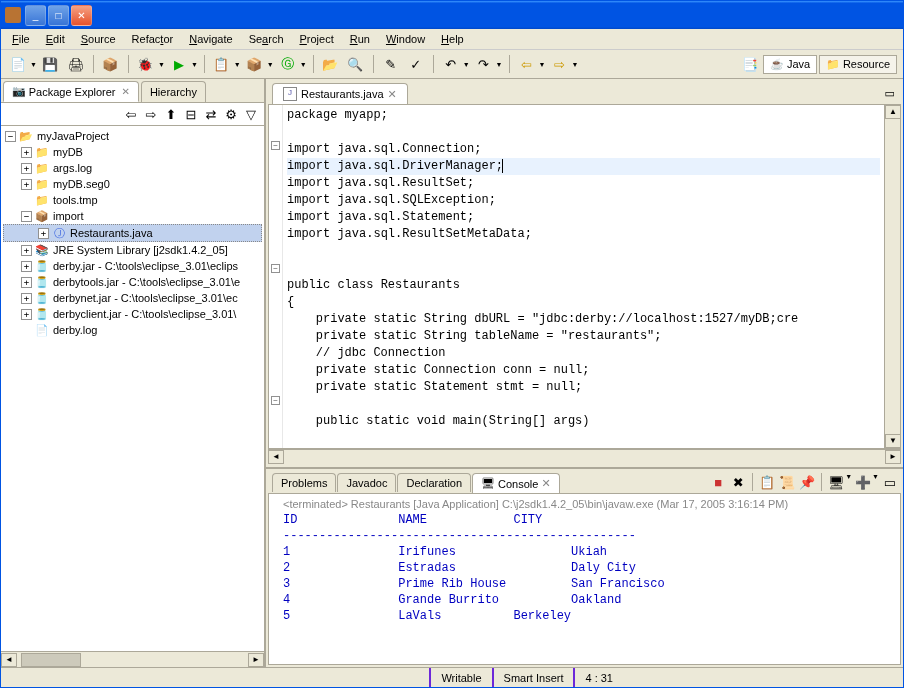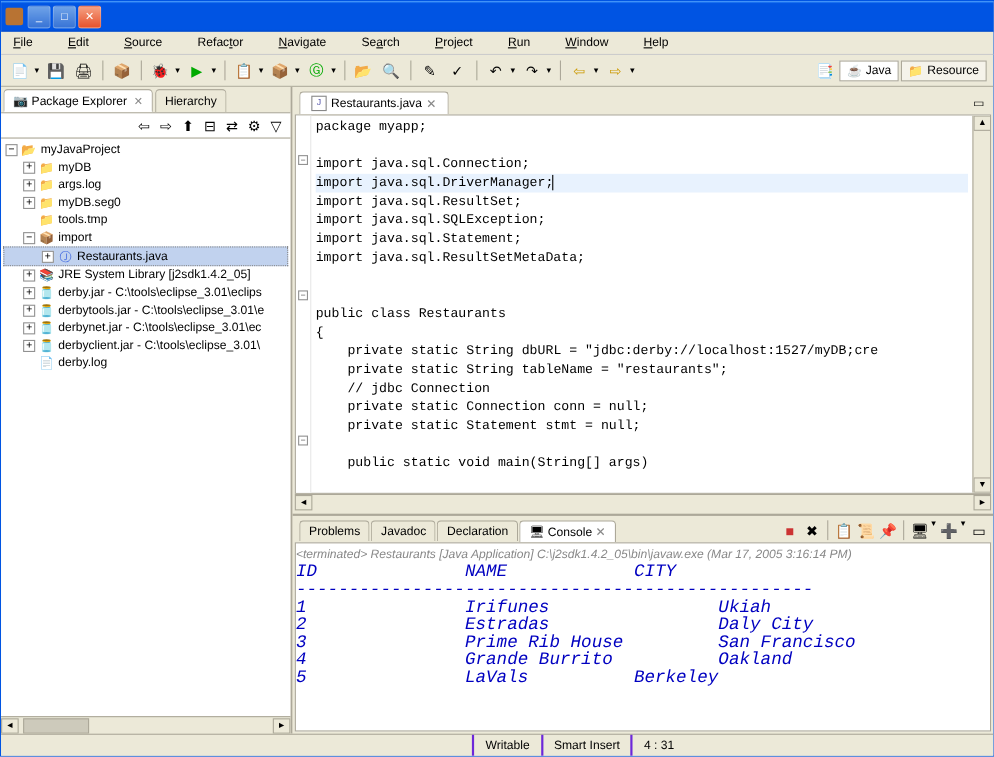--- a/index.html
+++ b/index.html
@@ -4,21 +4,21 @@
 <style>
 * { box-sizing: border-box; margin: 0; padding: 0; }
 body { font-family: Tahoma, Arial, sans-serif; font-size: 11px; background: #ece9d8; overflow: hidden; width: 904px; height: 688px; }
 .window { width: 904px; height: 688px; display: flex; flex-direction: column; border: 1px solid #0054e3; }
 .titlebar { background: linear-gradient(to bottom, #3a95ff 0%, #0054e3 8%, #0054e3 92%, #0048c7 100%); color: white; height: 28px; display: flex; align-items: center; padding: 0 4px; }
 .titlebar-icon { width: 16px; height: 16px; background: #b87333; margin-right: 4px; border-radius: 2px; }
 .titlebar-text { flex: 1; font-weight: bold; font-size: 12px; }
 .titlebar-buttons { display: flex; gap: 2px; }
 .titlebar-btn { width: 21px; height: 21px; background: linear-gradient(#6fa3e8,#3874d6); border: 1px solid #fff3; border-radius: 3px; color: white; display: flex; align-items: center; justify-content: center; font-size: 10px; cursor: pointer; }
 .titlebar-btn.close { background: linear-gradient(#f5a183,#e6522c); }
-.menubar { background: #ece9d8; padding: 2px 4px; display: flex; gap: 18px; border-bottom: 1px solid #ccc; }
+.menubar { background: #ece9d8; padding: 2px 4px; display: flex; gap: 2px; border-bottom: 1px solid #ccc; }
 .menu-item { padding: 2px 7px; cursor: pointer; }
 .menu-item u { text-decoration: underline; }
 .toolbar { background: #ece9d8; padding: 3px 6px; display: flex; align-items: center; gap: 3px; border-bottom: 1px solid #aca899; }
 .tb-btn { width: 22px; height: 22px; display: flex; align-items: center; justify-content: center; cursor: pointer; font-size: 13px; border: 1px solid transparent; }
 .tb-sep { width: 1px; height: 18px; background: #aca899; margin: 0 3px; }
 .tb-dropdown { font-size: 7px; margin-left: -2px; cursor: pointer; }
 .perspective-bar { display: flex; align-items: center; gap: 2px; margin-left: auto; }
 .persp-btn { padding: 2px 6px; border: 1px solid #aca899; background: #f5f3ea; cursor: pointer; display: flex; align-items: center; gap: 3px; font-size: 11px; }
 .persp-btn.active { background: #fff; }
 .main-area { flex: 1; display: flex; min-height: 0; }
@@ -49,23 +49,23 @@
 .fold-marker { width: 9px; height: 9px; border: 1px solid #919191; margin: 2px auto; font-size: 8px; line-height: 7px; text-align: center; color: #555; }
 .code-content { flex: 1; padding: 2px 4px; font-family: 'Courier New', monospace; font-size: 12px; line-height: 17px; overflow: hidden; white-space: pre; }
 .hl-line { background: #e8f2fe; display: inline-block; width: 100%; }
 .code-vscroll { width: 16px; background: #ece9d8; border-left: 1px solid #aca899; display: flex; flex-direction: column; }
 .code-hscroll { height: 16px; background: #ece9d8; border-top: 1px solid #aca899; display: flex; }
 .bottom-panel { height: 200px; display: flex; flex-direction: column; background: #ece9d8; border-top: 2px solid #aca899; padding: 2px; }
 .bottom-tabs { display: flex; align-items: flex-start; padding: 2px 2px 0 4px; }
 .bottom-tab { padding: 3px 8px; border: 1px solid #aca899; border-bottom: none; background: #ece9d8; cursor: pointer; font-size: 11px; border-radius: 4px 4px 0 0; margin-right: 1px; display: flex; align-items: center; gap: 3px; }
 .bottom-tab.active { background: #fff; }
 .bottom-toolbar { display: flex; gap: 2px; margin-left: auto; }
-.console-area { flex: 1; background: #fff; border: 1px solid #aca899; padding: 2px 0; overflow: auto; font-style: italic; }
+.console-area { flex: 1; background: #fff; border: 1px solid #aca899; padding: 2px 14px; overflow: auto; }
 .console-header { color: #888; font-size: 11px; padding: 2px 0; }
-.console-output { font-family: 'Courier New', monospace; font-size: 16px; color: #0000c0; white-space: pre; line-height: 16px; }
+.console-output { font-family: 'Courier New', monospace; font-size: 12px; color: #0000c0; white-space: pre; line-height: 16px; }
 .statusbar { height: 20px; background: #ece9d8; border-top: 1px solid #aca899; display: flex; align-items: center; font-size: 11px; }
 .status-cell { padding: 0 10px; border-left: 2px solid #6d28d9; height: 100%; display: flex; align-items: center; }
 .icon-folder { color: #c9a227; }
 .icon-java { color: #4169e1; }
 .icon-jar { color: #8b7355; }
 .icon-pkg { color: #c9a227; }
 .icon-file { color: #888; }
 .icon-lib { color: #5599cc; }
 </style>
 </head>

